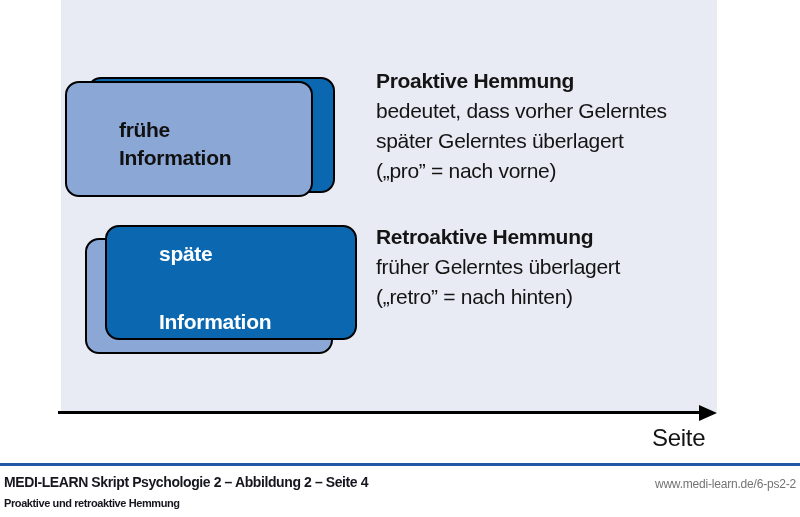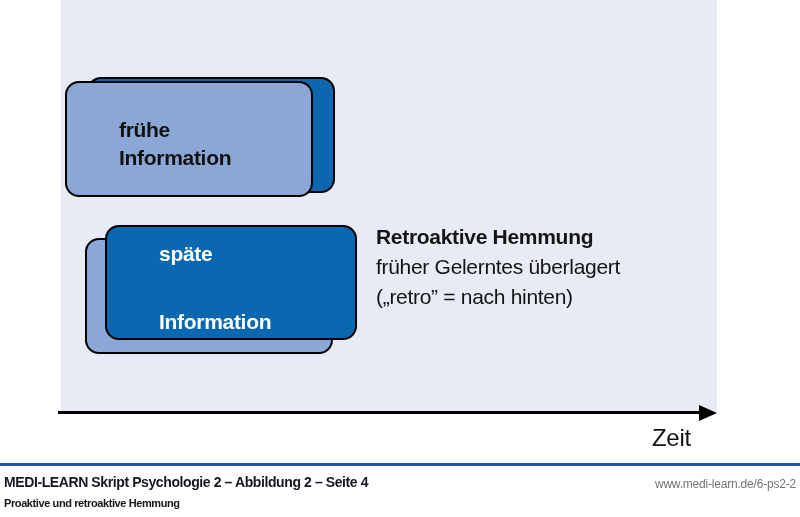--- a/index.html
+++ b/index.html
@@ -122,35 +122,41 @@
 <div id="canvas">
 
   <div class="panel"></div>
 
   <div id="card-back-1" class="card dark"></div>
   <div id="card-front-1" class="card light front textdark">
     <span>frühe</span>
     <span>Information</span>
   </div>
 
+  <div id="textblock-1" class="textblock">
+    <div class="heading">Proaktive Hemmung</div>
+    <div>bedeutet, dass vorher Gelerntes</div>
+    <div>später Gelerntes überlagert</div>
+    <div>(„pro” = nach vorne)</div>
+  </div>
 
   <div id="card-back-2" class="card light"></div>
   <div id="card-front-2" class="card dark front textlight">
     <span>späte</span>
     <span>Information</span>
   </div>
 
   <div id="textblock-2" class="textblock">
     <div class="heading">Retroaktive Hemmung</div>
     <div>früher Gelerntes überlagert</div>
     <div>(„retro” = nach hinten)</div>
   </div>
 
   <div class="axis-line"></div>
   <div class="axis-head"></div>
-  <div class="axis-label">Zeit</div>
+  <div class="axis-label">Seite</div>
 
   <div class="footer-divider"></div>
   <div class="footer-source">MEDI-LEARN Skript Psychologie 2 – Abbildung 2 – Seite 4</div>
   <div class="footer-url">www.medi-learn.de/6-ps2-2</div>
   <div class="footer-caption">Proaktive und retroaktive Hemmung</div>
 
 </div>
 
 </body></html>

